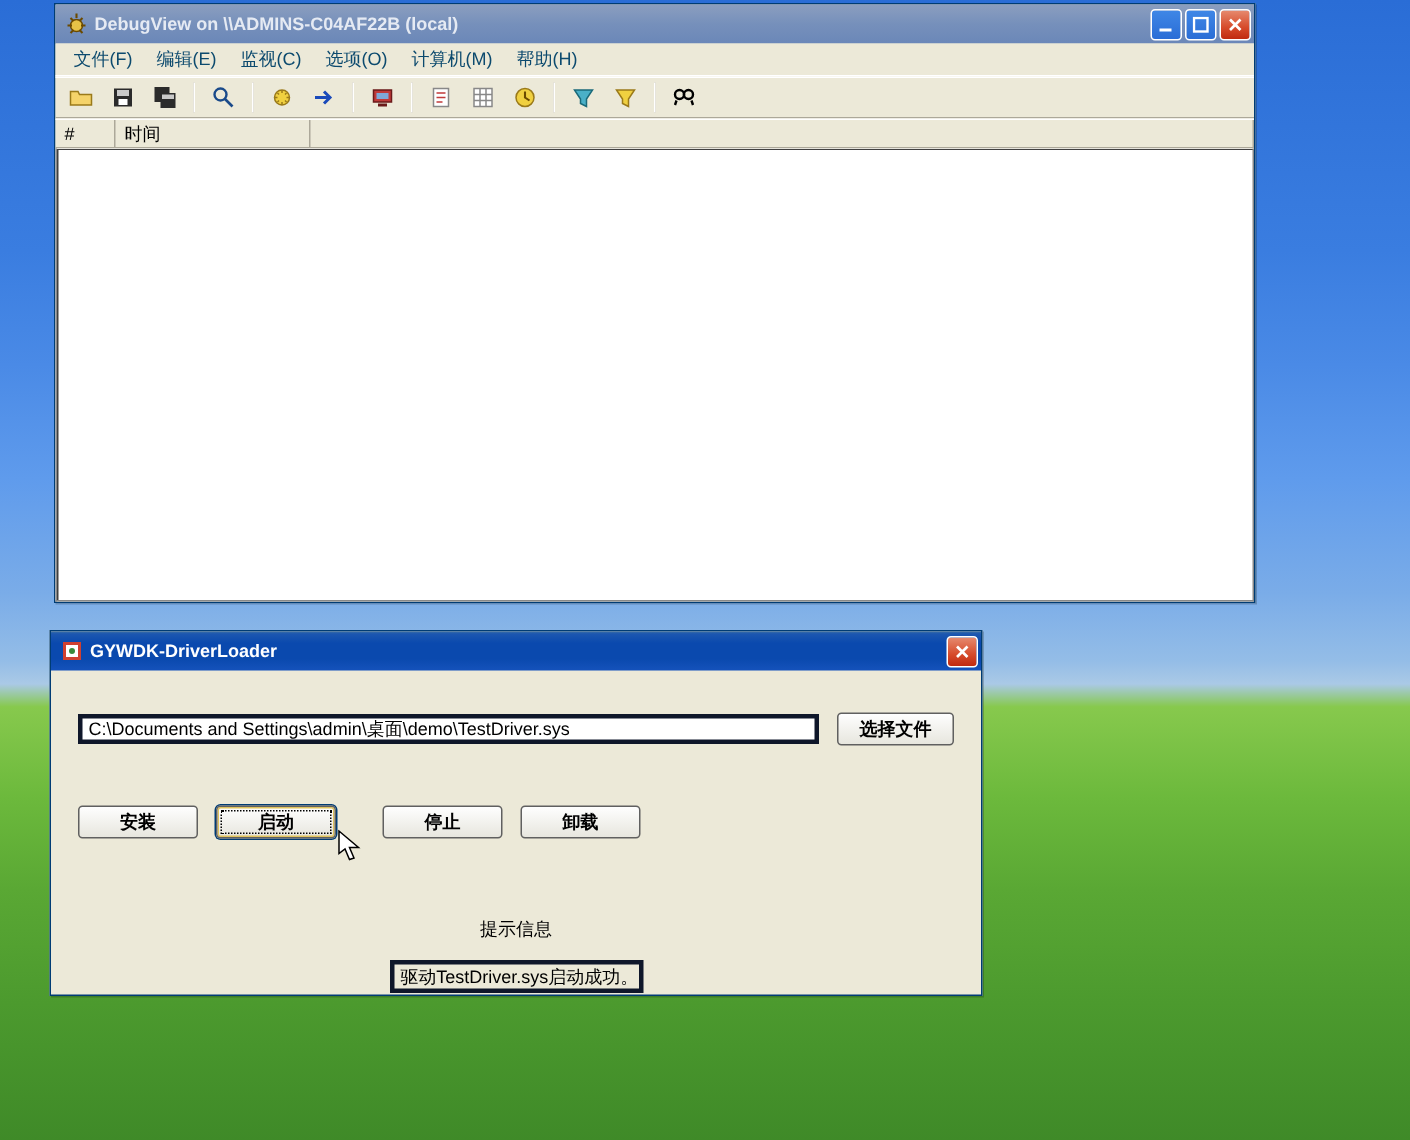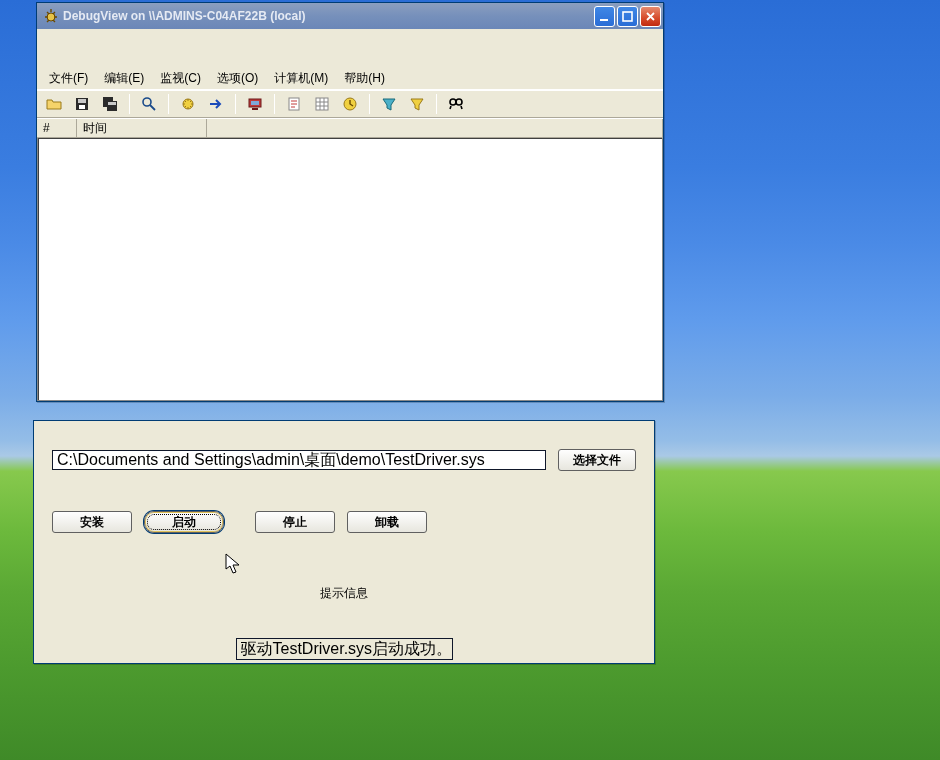--- a/index.html
+++ b/index.html
@@ -25,21 +25,21 @@
   .titlebar .ttext { flex: 1; white-space: nowrap; overflow: hidden; }
   .titlebar .btns { display: flex; gap: 2px; }
   .titlebtn { width: 21px; height: 21px; border: 1px solid #fff; border-radius: 3px;
     display: inline-flex; align-items: center; justify-content: center; font-size: 11px;
     background: linear-gradient(to bottom, #3f87e6 0%, #2a6dd6 100%); color: #fff; }
   .titlebtn.close { background: linear-gradient(to bottom, #e68a6e 0%, #d64a2a 60%, #c02a10 100%); }
   .titlebtn svg { width: 11px; height: 11px; }
 
   
   .menubar { height: 22px; background: #ece9d8; border-bottom: 1px solid #fff;
-    display: flex; align-items: center; padding-left: 4px; color: #000000; margin-top: 39px; }
+    display: flex; align-items: center; padding-left: 4px; color: #0c4a6e; }
   .menubar .mitem { padding: 2px 8px; cursor: default; }
 
   
   .toolbar { height: 28px; background: #ece9d8;
     border-top: 1px solid #fff; border-bottom: 1px solid #aca899;
     display: flex; align-items: center; padding: 0 6px; gap: 6px; }
   .toolbar .sep { width:1px; height:20px; background:#aca899; border-right:1px solid #fff; margin:0 2px;}
   .tbtn { width: 22px; height: 22px; display: inline-flex; align-items:center; justify-content:center;
           border:1px solid transparent; }
   .tbtn svg { width:16px; height:16px;}
@@ -51,36 +51,36 @@
   .listbody { background:#fff; flex:1; }
 
   
   .sunken { border: 1px solid #888;
     box-shadow: inset 1px 1px 0 #404040, inset -1px -1px 0 #fff; background:#fff; }
 
   
   .xpbtn { height: 22px; min-width: 64px; padding: 0 14px;
     border: 1px solid #606060; background: linear-gradient(#fefefe,#e7e6de);
     border-radius: 3px; cursor: default; font-size:12px;font-weight:bold; }
-  .xpbtn.focus { box-shadow: 0 0 0 1px #003c74, inset 0 0 0 1px #e0c35c; outline:1px dotted #000; outline-offset:-4px;border-radius:10px;}
-  .txtinput { height: 20px; border:1px solid #0f172a; padding:1px 4px; background:#fff; font-size:16px;}
+  .xpbtn.focus { box-shadow: 0 0 0 1px #003c74, inset 0 0 0 1px #e0c35c; outline:1px dotted #000; outline-offset:-4px;}
+  .txtinput { height: 20px; border:3px solid #0f172a; padding:1px 4px; background:#fff; font-size:12px;}
   .txtinput.ro { background:#ece9d8; }
 
   .driver .row { display:flex; align-items:center; gap:12px; }
   .driver .lbl { font-size:12px; }
 
   
   .cursor { position:absolute; width:18px; height:22px; pointer-events:none; }
 </style>
 </head>
 <body>
 
 <div class="wallpaper"></div>
 
-<div class="window" style="left:36px; top:2px; width:628px; height:400px; display:flex; flex-direction:column;">
+<div class="window" style="left:36px; top:2px; width:801px; height:400px; display:flex; flex-direction:column;">
   <div class="titlebar inactive">
     <span class="ticon">
       <svg viewBox="0 0 16 16">
           <circle cx="8" cy="9" r="4" fill="#e6c347" stroke="#6b4a00"></circle>
           <path d="M8 1v3M4 4l2 2M12 4l-2 2M2 9h3M11 9h3M4 14l2-2M12 14l-2-2" stroke="#6b4a00" stroke-width="1.4"></path>
         </svg>
     </span>
     <span class="ttext">DebugView on \\ADMINS-C04AF22B (local)</span>
     <span class="btns">
       <span class="titlebtn">
@@ -200,37 +200,54 @@
   <div class="listhdr">
     <span class="col" style="width:40px">#</span>
     <span class="col" style="width:130px">时间</span>
     <span class="col" style="flex:1"></span>
   </div>
 
   <div class="listbody sunken" style="flex:1; margin:0; border-top:none;"></div>
 </div>
 
 <div class="window driver" style="left:33px; top:420px; width:622px; height:244px;">
+  <div class="titlebar">
+    <span class="ticon">
+      <svg viewBox="0 0 16 16">
+          <rect x="2" y="2" width="12" height="12" fill="#d04030"></rect>
+          <rect x="4" y="4" width="8" height="8" fill="#fff"></rect>
+          <circle cx="8" cy="8" r="2" fill="#3a8a3a"></circle>
+        </svg>
+    </span>
+    <span class="ttext">GYWDK-DriverLoader</span>
+    <span class="btns">
+      <span class="titlebtn close">
+        <svg viewBox="0 0 11 11">
+            <path d="M2 2l7 7M9 2l-7 7" stroke="#fff" stroke-width="1.8"></path>
+          </svg>
+      </span>
+    </span>
+  </div>
 
   <div style="padding:28px 18px 12px 18px; display:flex; flex-direction:column; gap:26px;">
     <div class="row">
       <input class="txtinput" style="flex: 1 1 0%;" value="C:\Documents and Settings\admin\桌面\demo\TestDriver.sys">
       <button class="xpbtn" style="min-width:78px;">选择文件</button>
     </div>
 
     <div class="row" style="gap:12px; padding-top:14px;">
       <button class="xpbtn" style="min-width:80px;">安装</button>
       <button class="xpbtn focus" style="min-width:80px;">启动</button>
       <button class="xpbtn" style="min-width:80px;margin-left:19px;">停止</button>
       <button class="xpbtn" style="min-width:80px;">卸载</button>
     </div>
 
     <div class="row" style="padding-top:26px;flex-direction:column;">
       <span class="lbl">提示信息</span>
-      <input class="txtinput ro" readonly="" style="flex: 1 1 0%; margin-top: 24px;" value="驱动TestDriver.sys启动成功。">
+      <input class="txtinput ro" readonly="" style="flex: 1 1 0%;" value="驱动TestDriver.sys启动成功。">
     </div>
   </div>
 </div>
 
 <div class="cursor" style="left:225px; top:553px;">
   <svg viewBox="0 0 18 22">
       <path d="M1 1l0 15 4-3 3 7 3-1-3-7 6 0z" fill="#fff" stroke="#000" stroke-width="1"></path>
     </svg>
 </div>
 

